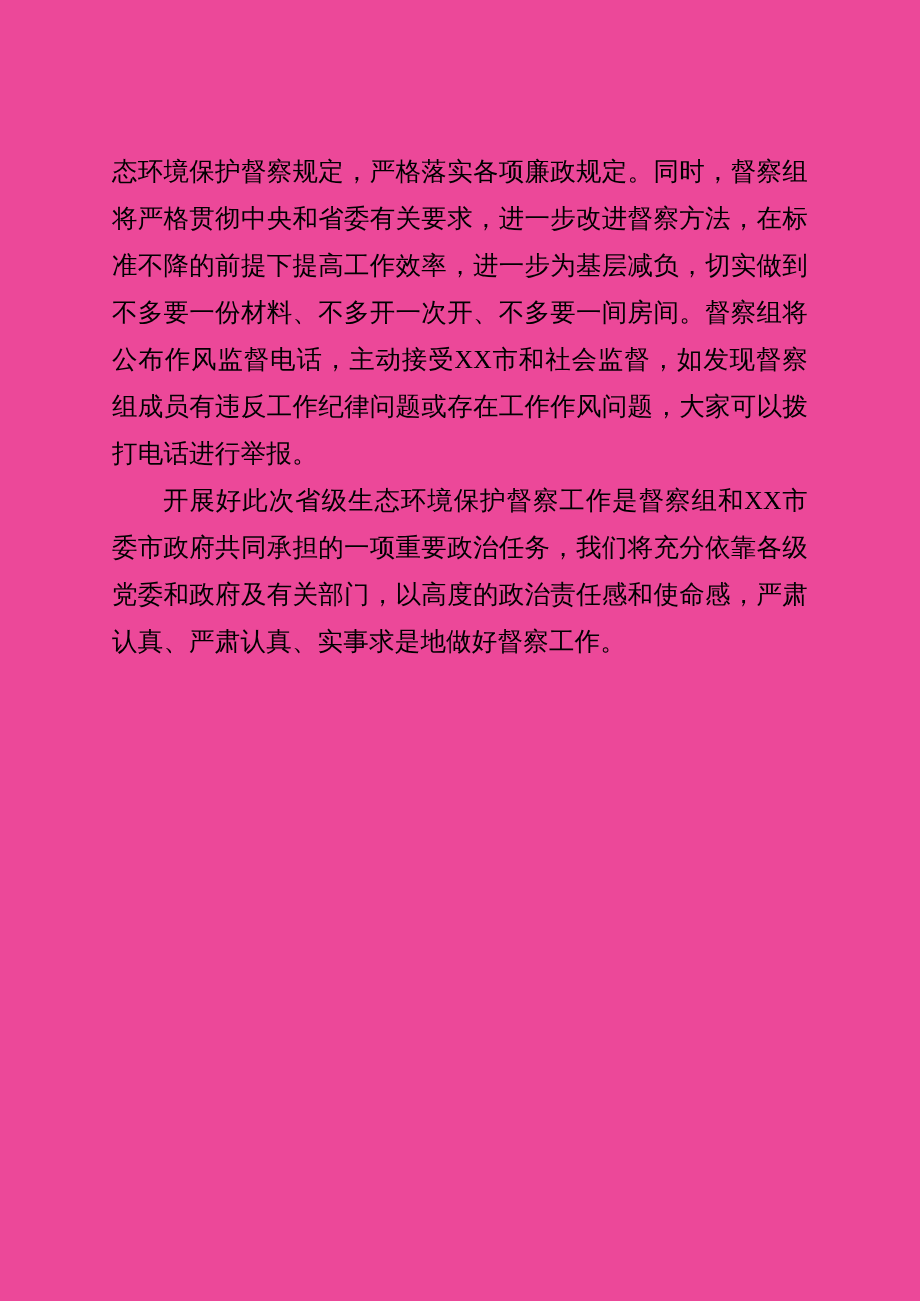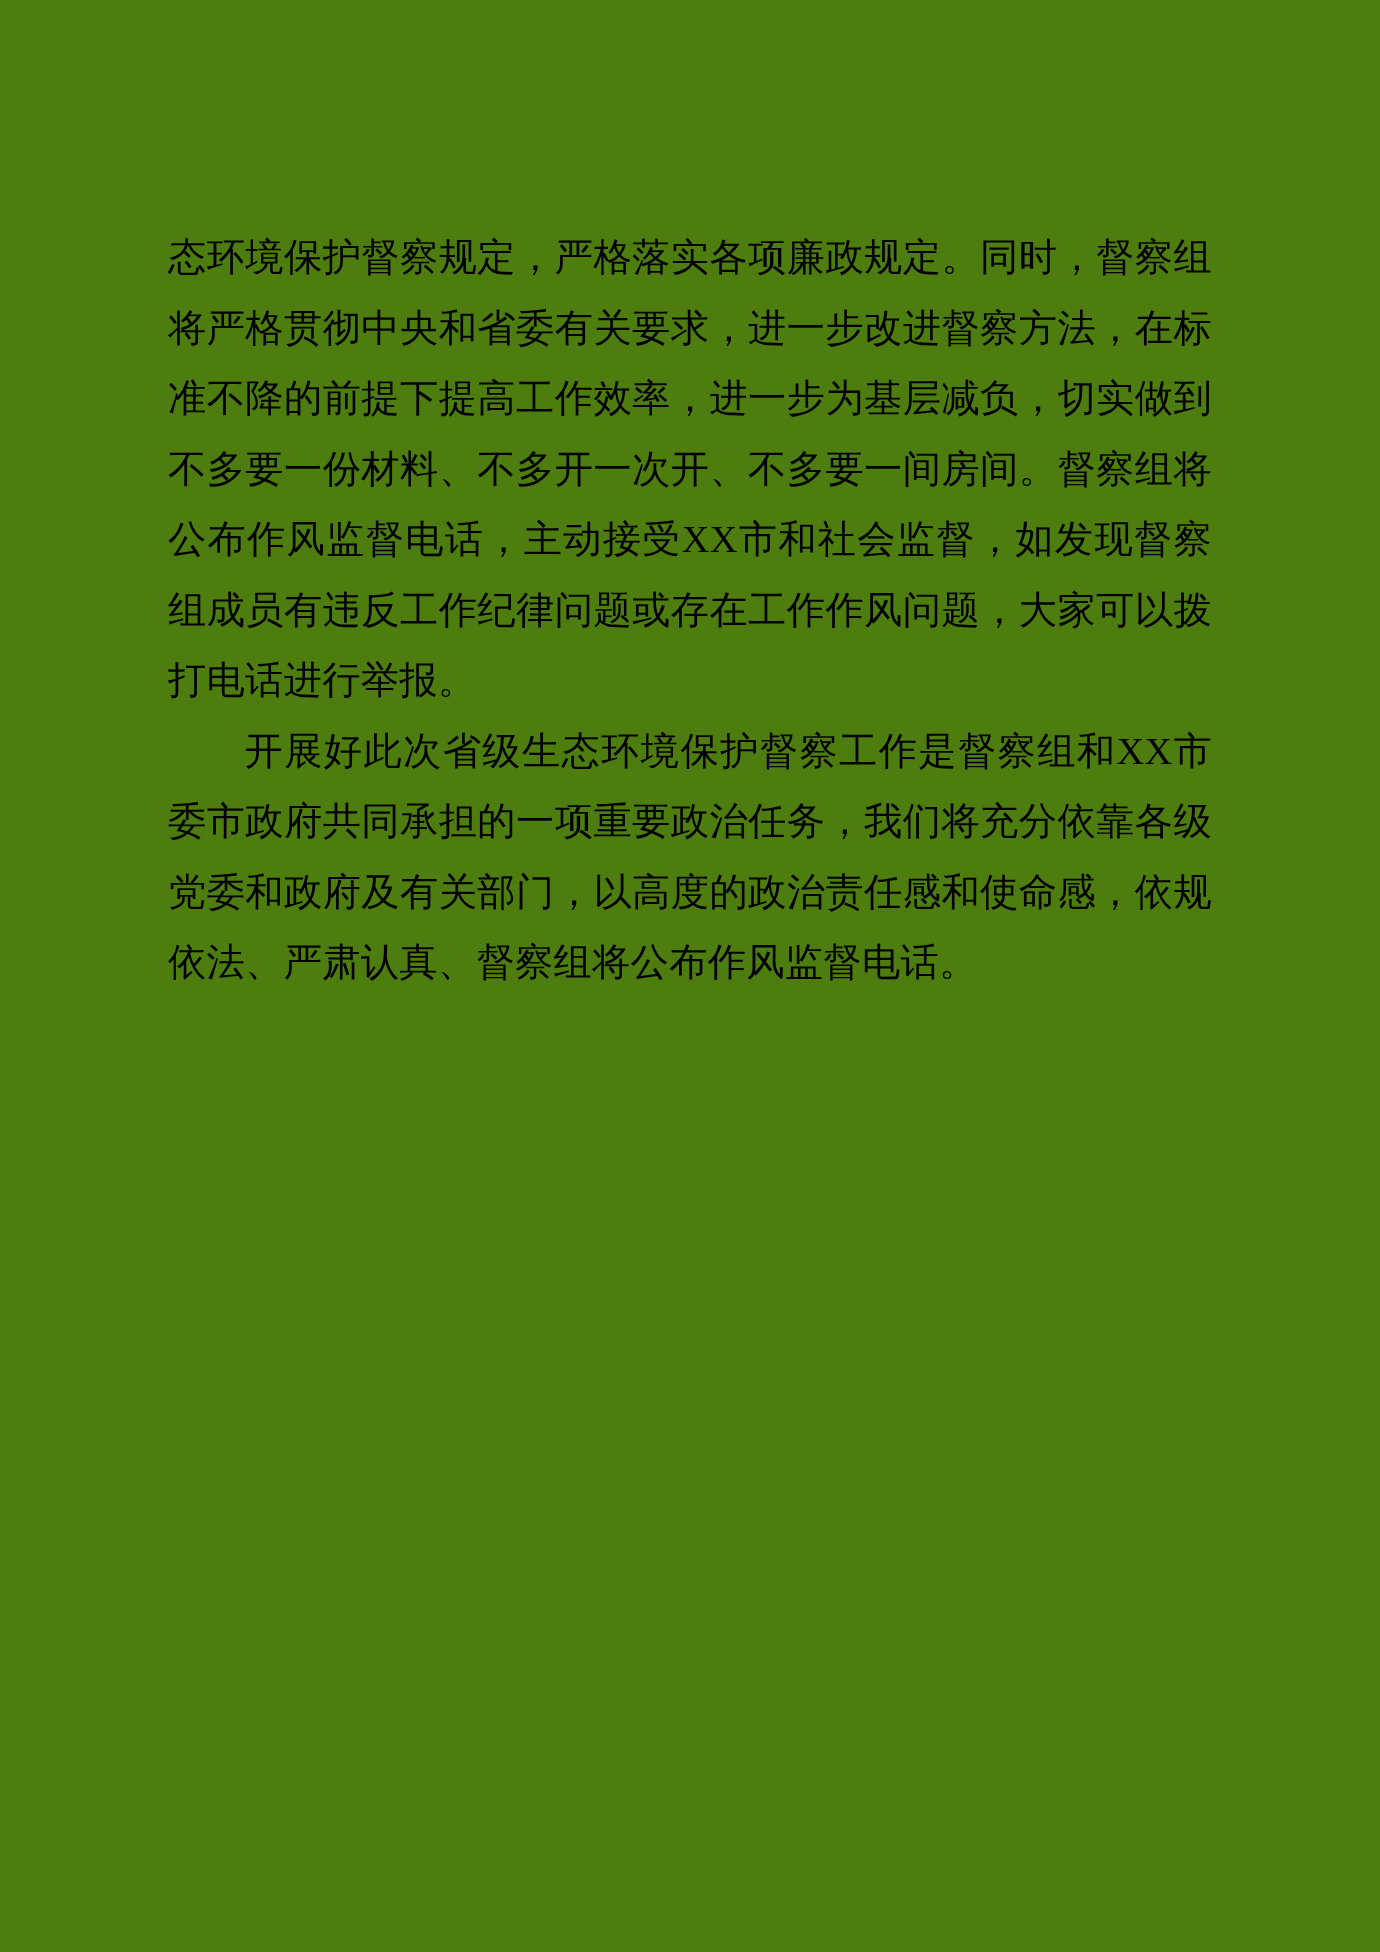--- a/index.html
+++ b/index.html
@@ -11,21 +11,21 @@
     width: 920px;
     height: 1301px;
     font-family: "Liberation Serif", "DejaVu Serif", serif;
     color: #000000;
     overflow: hidden;
   }
   .page {
     position: relative;
     width: 920px;
     height: 1301px;
-    background: #4d7c0f;
+    background: #ec4899;
     box-sizing: border-box;
     padding: 148px 112px 12px 112px;
   }
   .doc-body {
     width: 696px;
   }
   .para {
     font-size: 25.5px;
     line-height: 47px;
     text-align: justify;
@@ -40,15 +40,15 @@
   .indent {
     text-indent: 51px;
   }
 </style>
 </head>
 <body>
 
 <div class="page">
   <div class="doc-body">
     <p class="para">态环境保护督察规定，严格落实各项廉政规定。同时，督察组将严格贯彻中央和省委有关要求，进一步改进督察方法，在标准不降的前提下提高工作效率，进一步为基层减负，切实做到不多要一份材料、不多开一次开、不多要一间房间。督察组将公布作风监督电话，主动接受XX市和社会监督，如发现督察组成员有违反工作纪律问题或存在工作作风问题，大家可以拨打电话进行举报。</p>
-    <p class="para indent">开展好此次省级生态环境保护督察工作是督察组和XX市委市政府共同承担的一项重要政治任务，我们将充分依靠各级党委和政府及有关部门，以高度的政治责任感和使命感，依规依法、严肃认真、督察组将公布作风监督电话。</p>
+    <p class="para indent">开展好此次省级生态环境保护督察工作是督察组和XX市委市政府共同承担的一项重要政治任务，我们将充分依靠各级党委和政府及有关部门，以高度的政治责任感和使命感，严肃认真、严肃认真、实事求是地做好督察工作。</p>
   </div>
 </div>
 
 </body></html>

